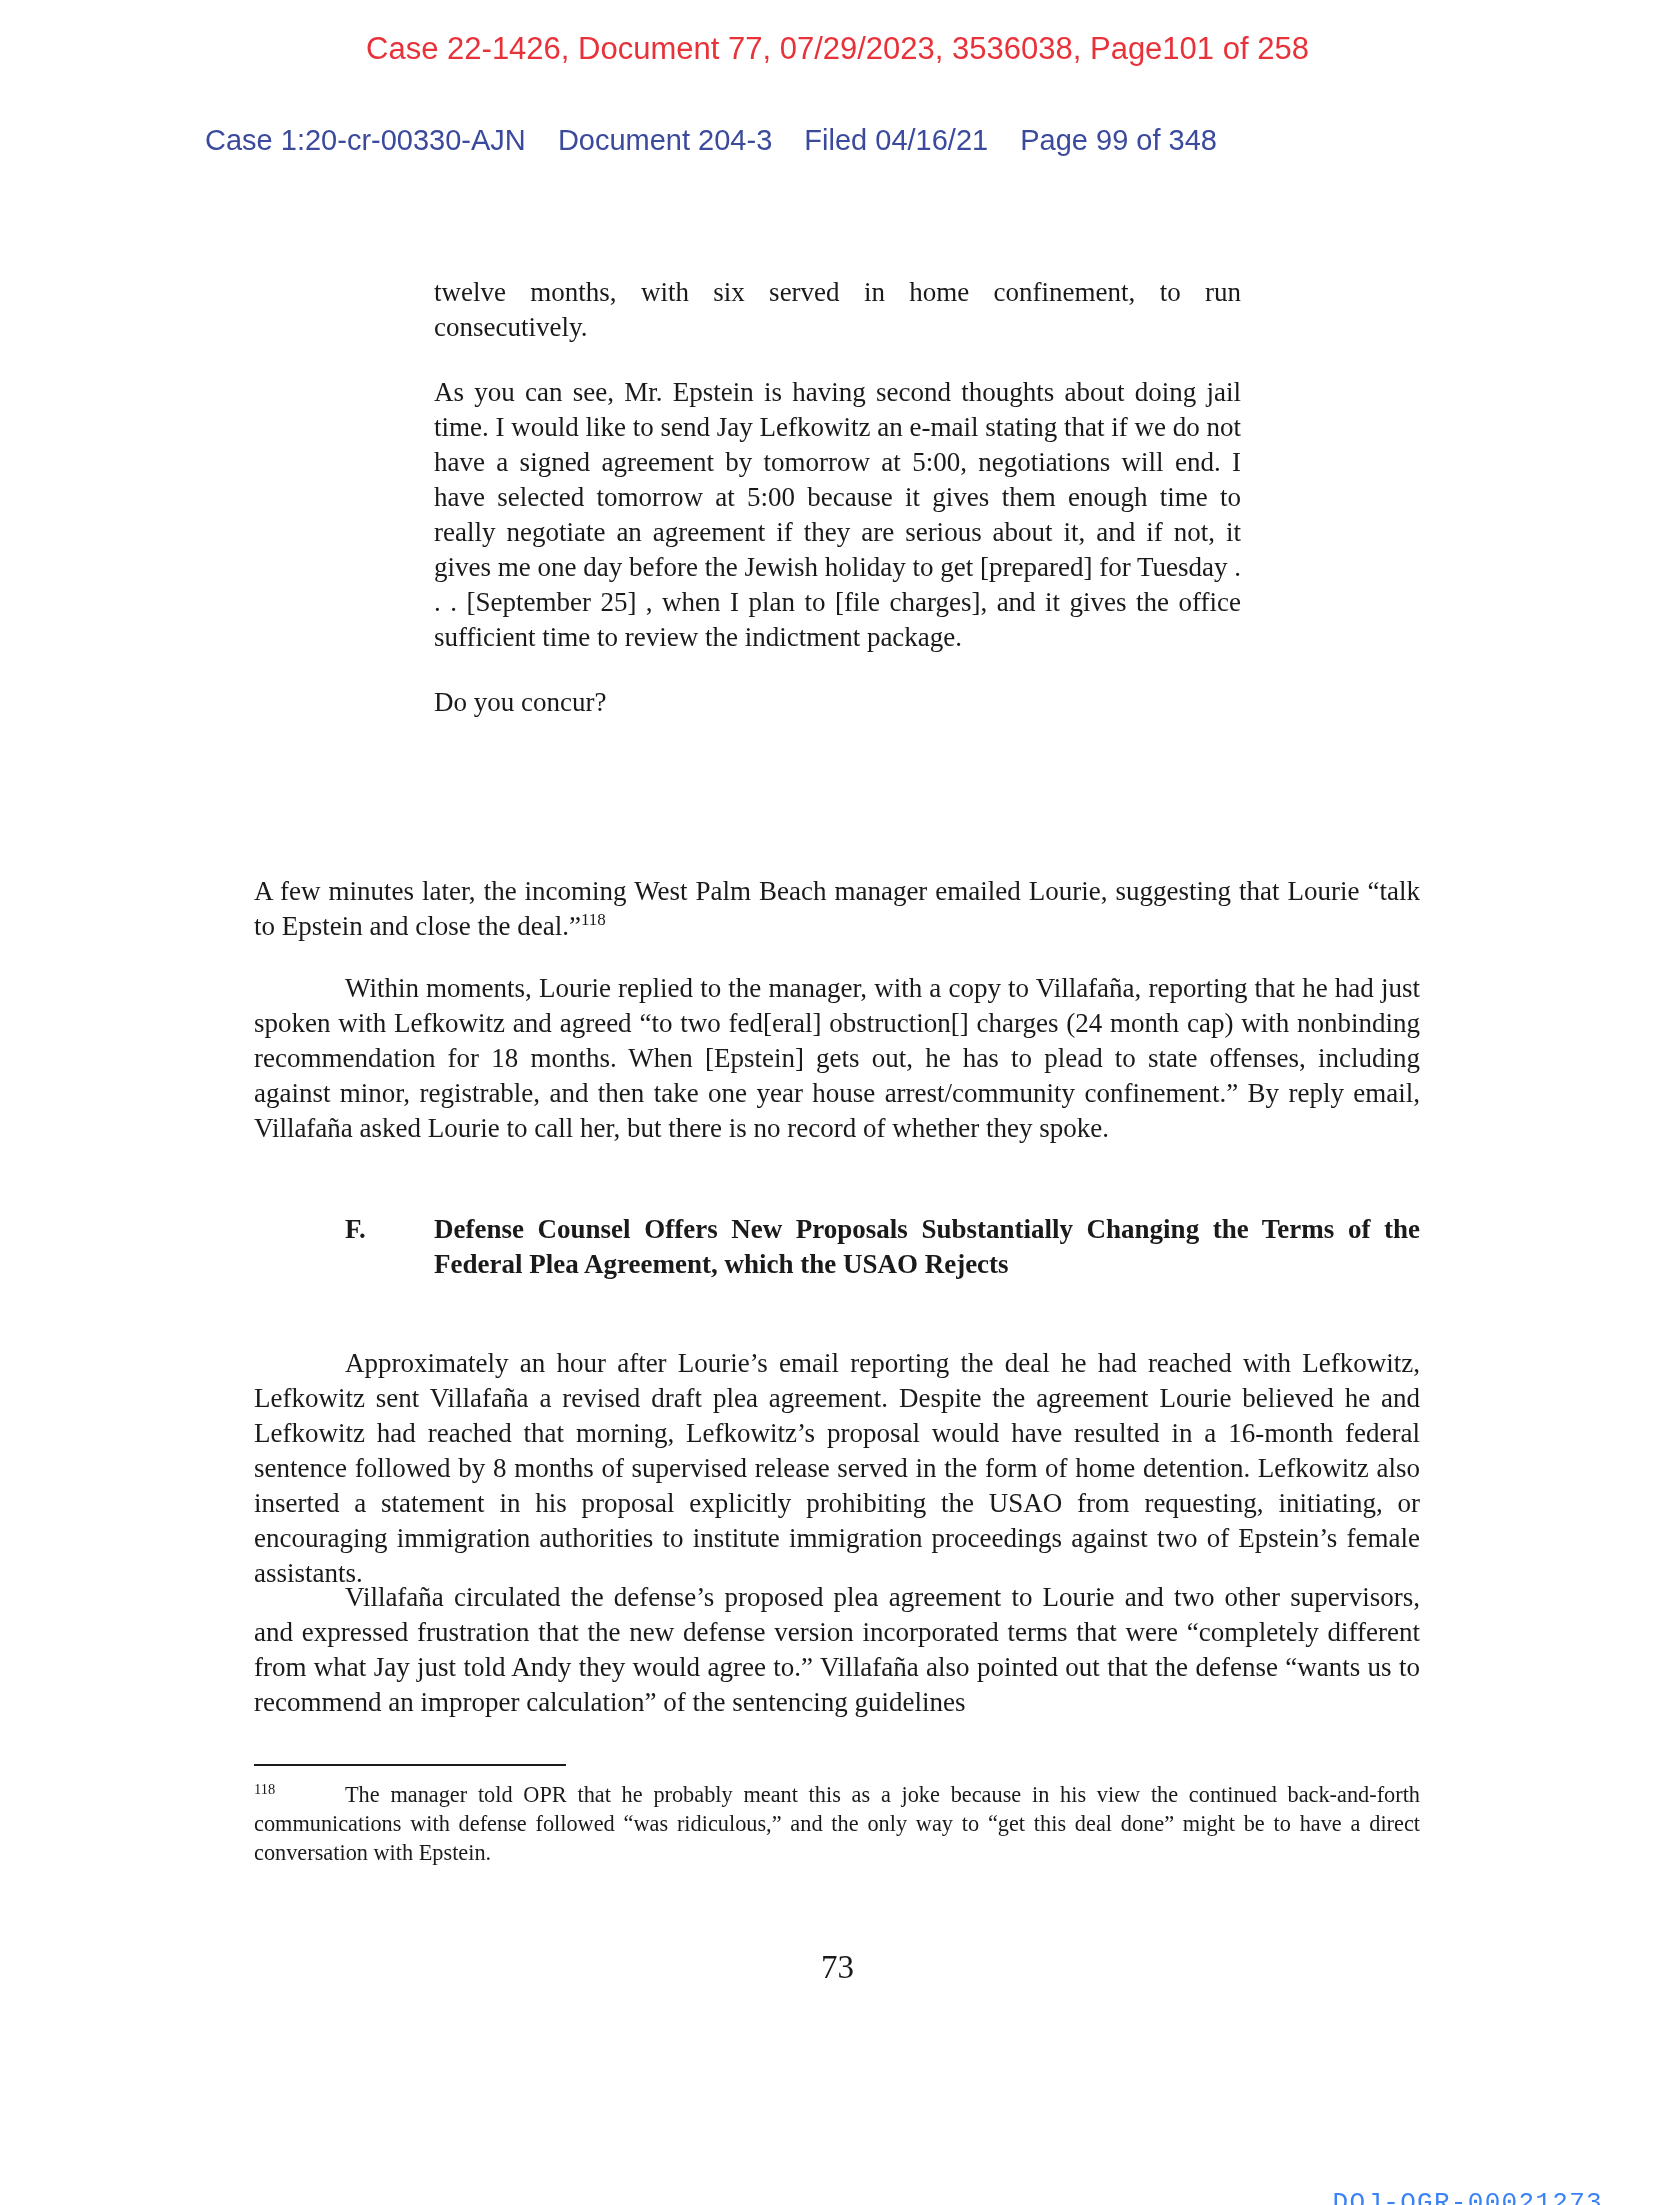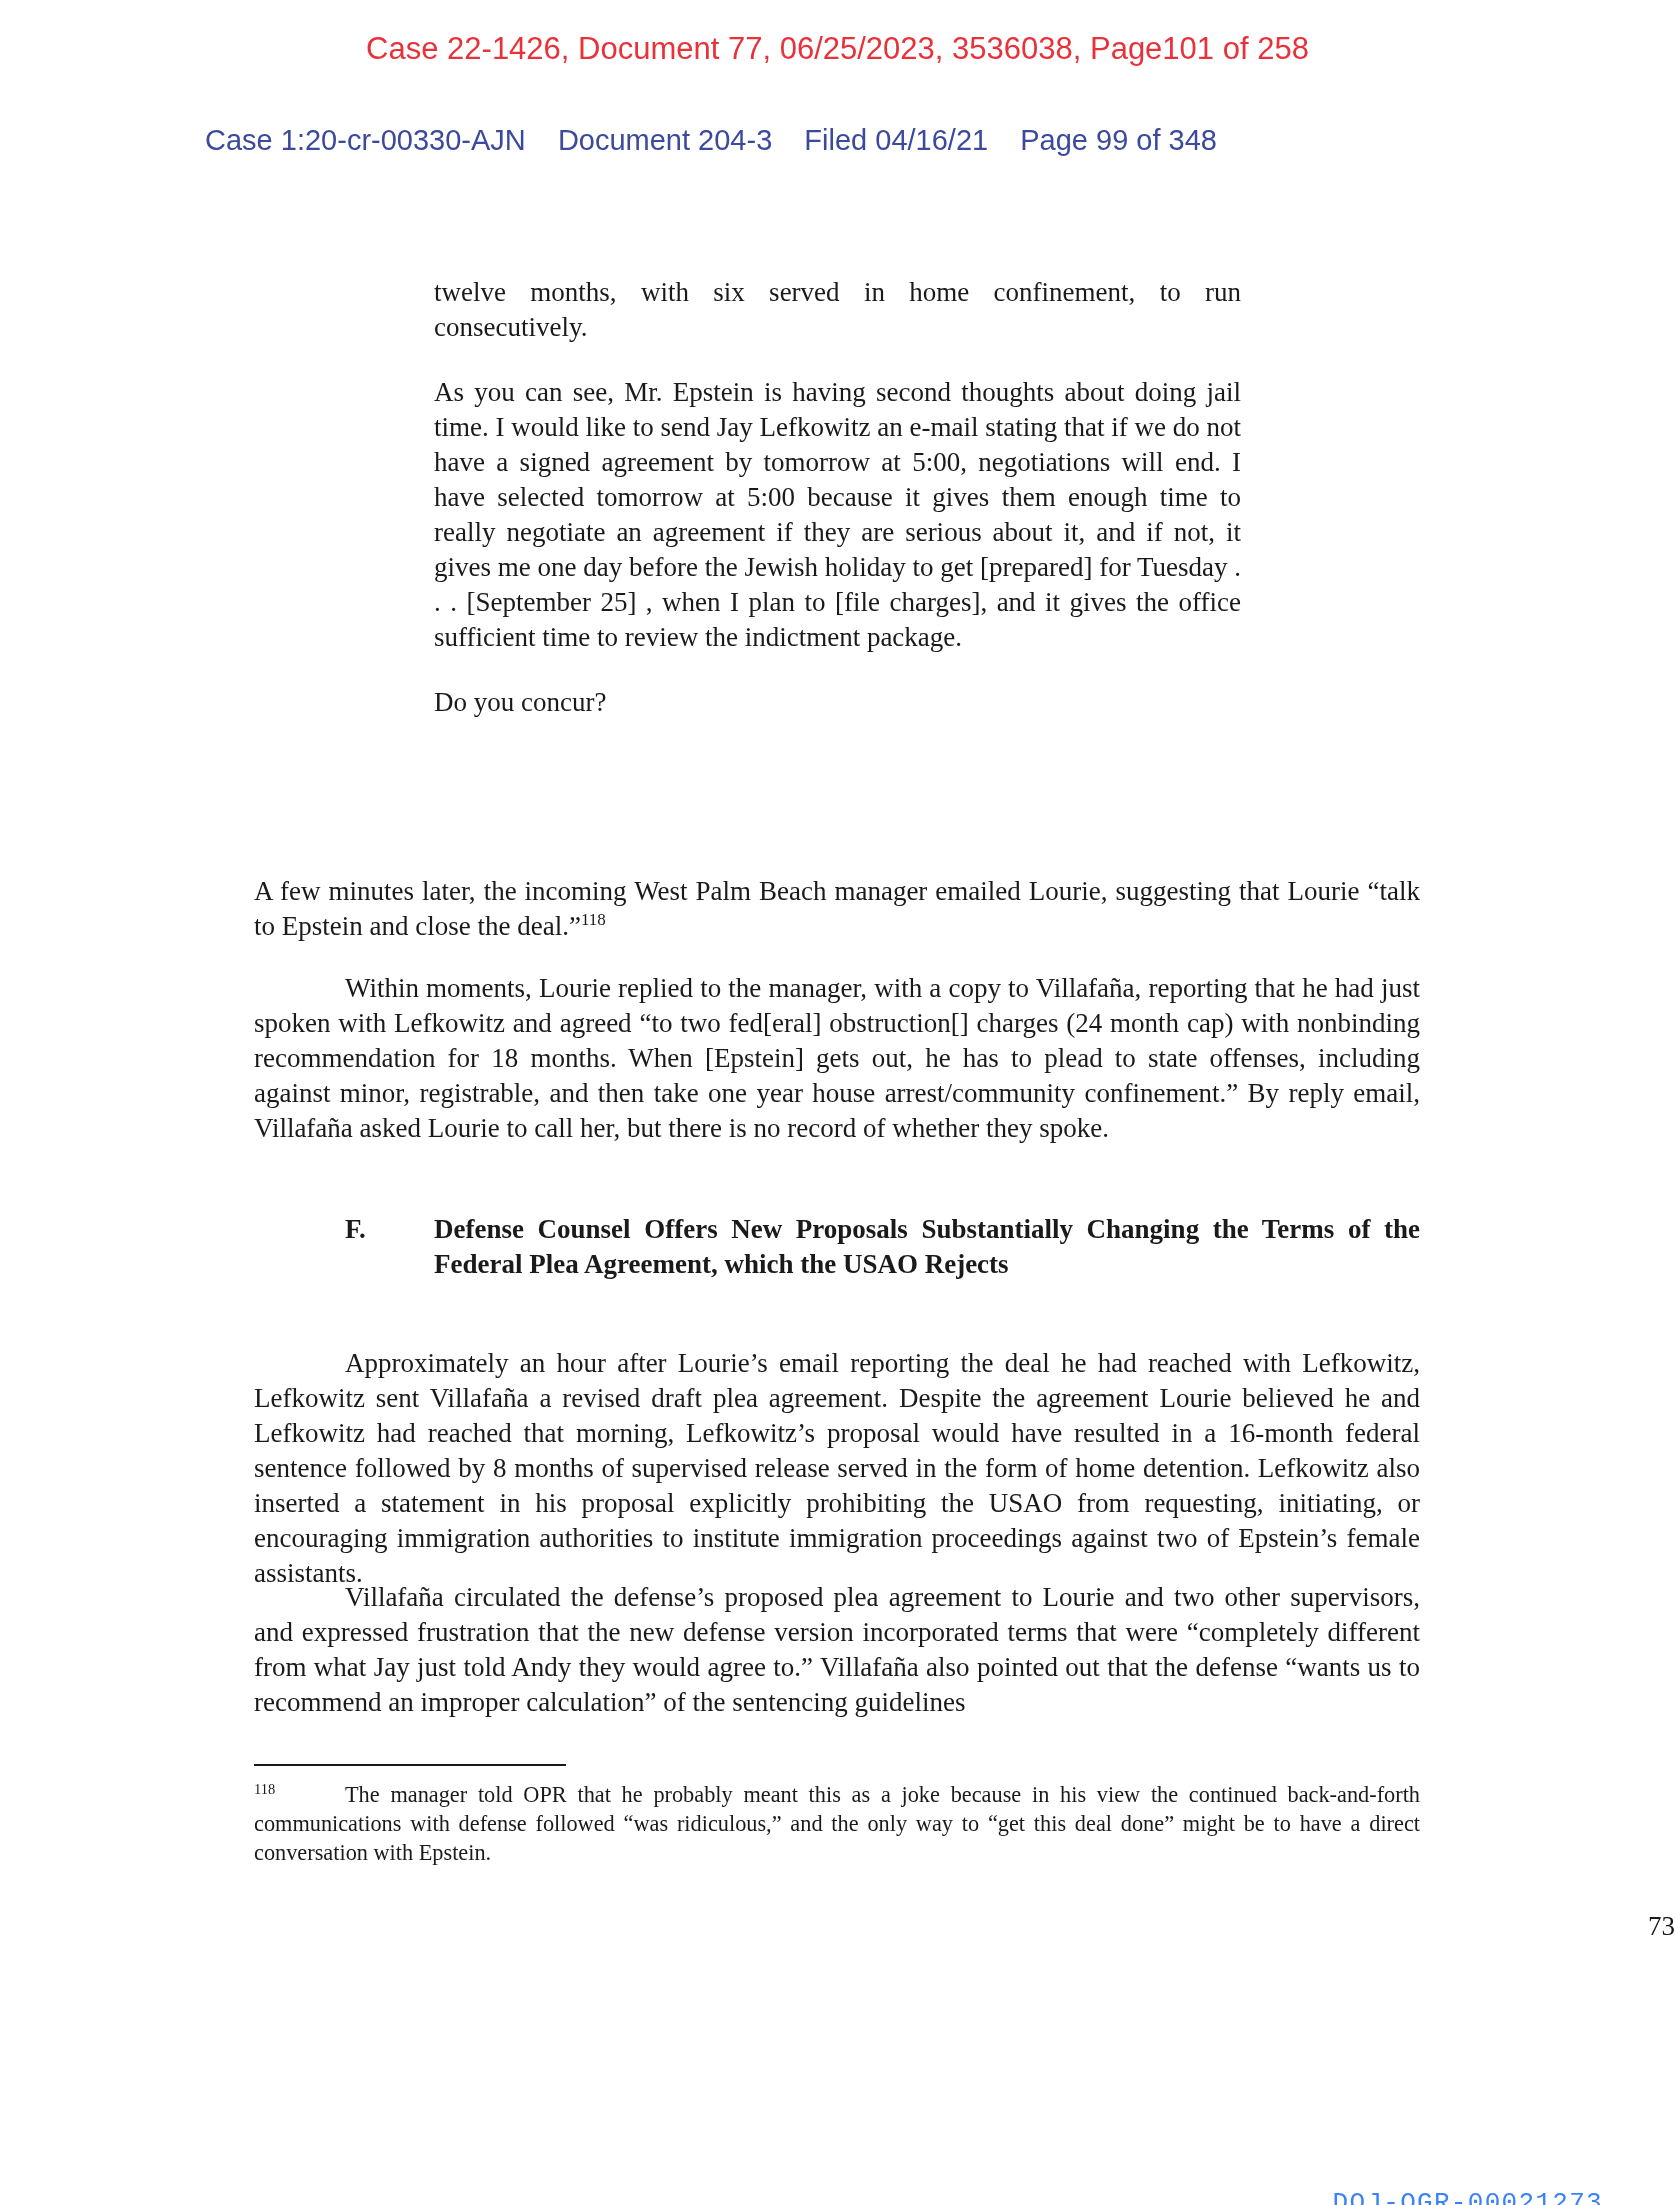--- a/index.html
+++ b/index.html
@@ -53,34 +53,34 @@
       position: absolute; left: 254px; top: 1764px; width: 312px; height: 2px; background: #1a1a1a;
     }
     .footnote {
       position: absolute; left: 254px; top: 1780px; width: 1166px;
       font-family: "Liberation Serif", serif; font-size: 22.3px; color: #1a1a1a;
       line-height: 29px; text-align: justify;
     }
     .footnote .fn-num { font-size: 14.5px; vertical-align: 8px; line-height: 0; display: inline-block; width: 91px; }
 
     .page-number {
-      position: absolute; top: 1909px; left: 0; width: 1675px; text-align: right;
-      font-family: "Liberation Serif", serif; font-size: 27px; color: #1a1a1a; line-height: 35px;
+      position: absolute; top: 1950px; left: 0; width: 1675px; text-align: center;
+      font-family: "Liberation Serif", serif; font-size: 33px; color: #1a1a1a; line-height: 35px;
     }
     .bates {
       position: absolute; top: 2165px; right: 72px;
       font-family: "Liberation Mono", monospace; font-size: 26px; color: #3b82f6; letter-spacing: 1.3px; margin-top: 23px;
     }
   </style>
 </head>
 <body>
 
 <div class="page">
 
-  <div class="stamp-top">Case 22-1426, Document 77, 06/25/2023, 3536038, Page101 of 258</div>
+  <div class="stamp-top">Case 22-1426, Document 77, 07/29/2023, 3536038, Page101 of 258</div>
   <div class="stamp-district">
     <span>Case 1:20-cr-00330-AJN</span>
     <span>Document 204-3</span>
     <span>Filed 04/16/21</span>
     <span>Page 99 of 348</span>
   </div>
 
   <div class="blockquote body-text" style="top: 275px;">
     <p>twelve months, with six served in home confinement, to run consecutively.</p>
     <p>As you can see, Mr. Epstein is having second thoughts about doing jail time.  I would like to send Jay Lefkowitz an e-mail stating that if we do not have a signed agreement by tomorrow at 5:00, negotiations will end.  I have selected tomorrow at 5:00 because it gives them enough time to really negotiate an agreement if they are serious about it, and if not, it gives me one day before the Jewish holiday to get [prepared] for Tuesday . . . [September 25] , when I plan to [file charges], and it gives the office sufficient time to review the indictment package.</p>

